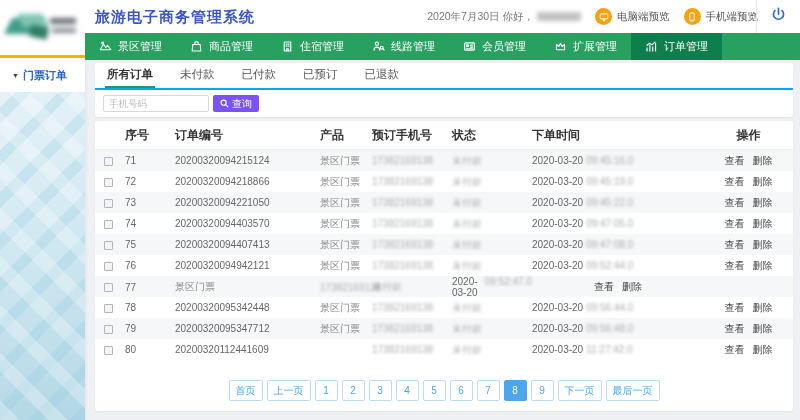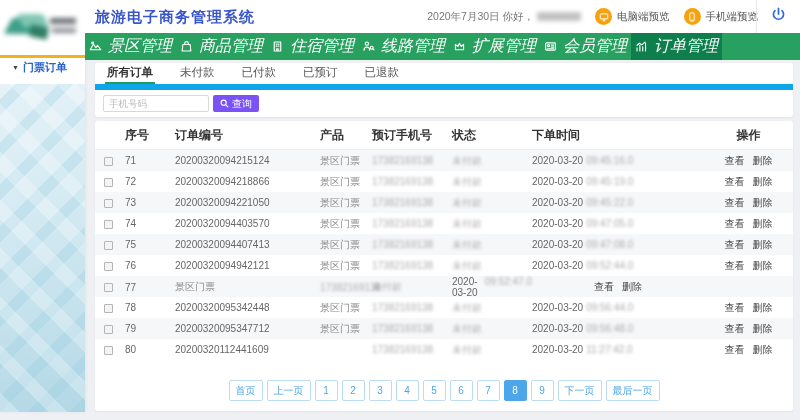--- a/index.html
+++ b/index.html
@@ -12,49 +12,49 @@
   .app-title { position:absolute; left:95px; top:8px; font-size:15px; font-weight:bold; color:var(--title-blue,#3a57c9); letter-spacing:1px; }
   .header-right { position:absolute; right:42px; top:0; height:33px; display:flex; align-items:center; gap:14px; }
   .greeting { font-size:10.5px; color:#777; display:flex; align-items:center; gap:3px; }
   .blur-bar { display:inline-block; width:44px; height:9px; background:#9a9a9a; border-radius:2px; filter:blur(2px); opacity:.6; }
   .preview-btn { display:flex; align-items:center; gap:5px; font-size:10.5px; color:#555; cursor:pointer; }
   .orange-circle { width:17px; height:17px; border-radius:50%; background:var(--icon-orange,#f5a210); display:flex; align-items:center; justify-content:center; }
   .power-zone { position:absolute; right:0; top:0; width:44px; height:33px; border-left:1px solid #e8e8e8; display:flex; align-items:center; justify-content:center; cursor:pointer; }
 
   
   .navbar { position:absolute; left:85px; top:33px; width:715px; height:27px; background:var(--nav-green,#27a060); display:flex; z-index:4; }
-  .nav-item { width:91px; height:27px; display:flex; align-items:center; justify-content:center; gap:6px; color:#fff; font-size:16px; cursor:pointer;font-style:italic; }
+  .nav-item { width:91px; height:27px; display:flex; align-items:center; justify-content:center; gap:6px; color:#fff; font-size:11px; cursor:pointer; }
   .nav-item.active { background:var(--nav-active-green,#0e7e4d); }
   .nav-icon { width:13px; height:13px; display:flex; align-items:center; justify-content:center; }
   .nav-icon svg { width:13px; height:13px; }
 
   
   .logo-block { position:absolute; left:0; top:0; width:85px; height:55px; background:#fff; z-index:6; overflow:hidden; }
   .logo-art { position:absolute; left:8px; top:12px; width:70px; height:30px; filter:blur(2.5px); }
   .logo-shape1 { position:absolute; left:0; top:6px; width:34px; height:16px; background:#3f9e8a; transform:skewX(-28deg); border-radius:2px; }
   .logo-shape2 { position:absolute; left:12px; top:2px; width:26px; height:13px; background:#7fc6b4; transform:skewX(24deg); border-radius:2px; }
   .logo-shape3 { position:absolute; left:22px; top:14px; width:18px; height:12px; background:#2e7d64; transform:rotate(12deg); }
   .logo-text1 { position:absolute; right:2px; top:6px; width:26px; height:6px; background:#6a6f75; border-radius:1px; }
   .logo-text2 { position:absolute; right:2px; top:16px; width:24px; height:5px; background:#8a9097; border-radius:1px; }
   .yellow-bar { position:absolute; left:0; top:55px; width:85px; height:3px; background:var(--yellow-bar,#f3b21b); z-index:6; }
 
   
-  .sidebar { position:absolute; left:0; top:50px; width:85px; height:362px; background:#fff; z-index:3; box-shadow:1px 0 3px rgba(0,0,0,.05); }
+  .sidebar { position:absolute; left:0; top:58px; width:85px; height:362px; background:#fff; z-index:3; box-shadow:1px 0 3px rgba(0,0,0,.05); }
   .sidebar-item { display:flex; align-items:center; gap:4px; padding:10px 0 10px 12px; font-size:11px; font-weight:bold; color:var(--sidebar-link-blue,#2a63cf); cursor:pointer; }
   .caret { font-size:7px; color:#444; }
   .sidebar-pattern { position:absolute; left:0; top:34px; width:85px; height:328px;
     background:
       repeating-linear-gradient(45deg, rgba(255,255,255,.28) 0 14px, rgba(255,255,255,0) 14px 34px),
       repeating-linear-gradient(-45deg, rgba(150,205,225,.30) 0 11px, rgba(150,205,225,0) 11px 30px),
       linear-gradient(165deg,#e6f2f8 0%, #d6ebf3 35%, #c4e1ec 70%, #b2d7e5 100%);
   }
 
   
   .filters-card { position:absolute; left:95px; top:63px; width:698px; height:54px; background:#fff; border-radius:3px; box-shadow:0 1px 2px rgba(0,0,0,.05); }
-  .tabs-row { display:flex; align-items:stretch; height:27px; border-bottom:6px solid #0ea5e9; padding-left:10px; }
+  .tabs-row { display:flex; align-items:stretch; height:27px; border-bottom:2px solid #0ea5e9; padding-left:10px; }
   .tab { display:flex; align-items:center; padding:0 2px; margin-right:23px; font-size:11.5px; color:#555; cursor:pointer; border-bottom:2px solid transparent; }
   .tab.active { color:#333; font-weight:bold; border-bottom-color:var(--tab-active-green,#1d9e60); }
   .search-row { display:flex; align-items:center; height:27px; padding-left:8px; gap:4px; }
   .search-input { width:106px; height:17px; border:1px solid #d9d9d9; border-radius:2px; font-size:9.5px; padding:0 5px; color:#333; outline:none; font-family:Liberation Serif, serif; }
   .search-input::placeholder { color:#bbb; }
   .search-btn { height:17px; min-width:42px; background:var(--accent-purple,#7b52f5); color:#fff; border:none; border-radius:2px; font-size:10px; display:flex; align-items:center; justify-content:center; gap:3px; padding:0 7px; cursor:pointer; }
 
   .table-card { position:absolute; left:95px; top:121px; width:698px; height:290px; background:#fff; border-radius:3px; box-shadow:0 1px 2px rgba(0,0,0,.05); }
   .tgrid { display:grid; grid-template-columns:30px 50px 145px 52px 80px 80px 172px 1fr; align-items:center; }
   .thead { height:29px; border-bottom:1px solid #f0f0f0; }
@@ -150,34 +150,34 @@
             <path d="M2.5 12.5c0-2.2 1.6-3.7 3.5-3.7s3.5 1.5 3.5 3.7" fill="none" stroke="#fff" stroke-width="1.4" stroke-linejoin="round" stroke-linecap="round"></path>
             <circle cx="12" cy="9.5" r="1.8" fill="none" stroke="#fff" stroke-width="1.4" stroke-linejoin="round" stroke-linecap="round"></circle>
             <path d="M13.3 10.8l1.5 1.5" fill="none" stroke="#fff" stroke-width="1.4" stroke-linejoin="round" stroke-linecap="round"></path>
           </svg>
         </span>
         <span>线路管理</span>
       </div>
       <div class="nav-item">
         <span class="nav-icon">
           <svg viewBox="0 0 16 16">
-            <path d="M3 12 L3 5.5 L6 8 L8 4 L10 8 L13 5.5 L13 12 Z" fill="none" stroke="#fff" stroke-width="1.4" stroke-linejoin="round" stroke-linecap="round"></path>
-          </svg>
-        </span>
-        <span>扩展管理</span>
-      </div>
-      <div class="nav-item">
-        <span class="nav-icon">
-          <svg viewBox="0 0 16 16">
             <rect x="2" y="3.5" width="12" height="9" rx="1" fill="none" stroke="#fff" stroke-width="1.4" stroke-linejoin="round" stroke-linecap="round"></rect>
             <circle cx="5.5" cy="7" r="1.3" fill="none" stroke="#fff" stroke-width="1.4" stroke-linejoin="round" stroke-linecap="round"></circle>
             <path d="M9 6.3h3M9 8.7h3M4 10.7h8" fill="none" stroke="#fff" stroke-width="1.4" stroke-linejoin="round" stroke-linecap="round"></path>
           </svg>
         </span>
         <span>会员管理</span>
+      </div>
+      <div class="nav-item">
+        <span class="nav-icon">
+          <svg viewBox="0 0 16 16">
+            <path d="M3 12 L3 5.5 L6 8 L8 4 L10 8 L13 5.5 L13 12 Z" fill="none" stroke="#fff" stroke-width="1.4" stroke-linejoin="round" stroke-linecap="round"></path>
+          </svg>
+        </span>
+        <span>扩展管理</span>
       </div>
       <div class="nav-item active">
         <span class="nav-icon">
           <svg viewBox="0 0 16 16">
             <path d="M2.5 13.5V9.5M6 13.5V6.5M9.5 13.5V8.5M13 13.5V4" fill="none" stroke="#fff" stroke-width="1.4" stroke-linejoin="round" stroke-linecap="round"></path>
             <path d="M2.5 6.5l3-2.5 3 2 4-3.5" fill="none" stroke="#fff" stroke-width="1.4" stroke-linejoin="round" stroke-linecap="round"></path>
           </svg>
         </span>
         <span>订单管理</span>
       </div>

